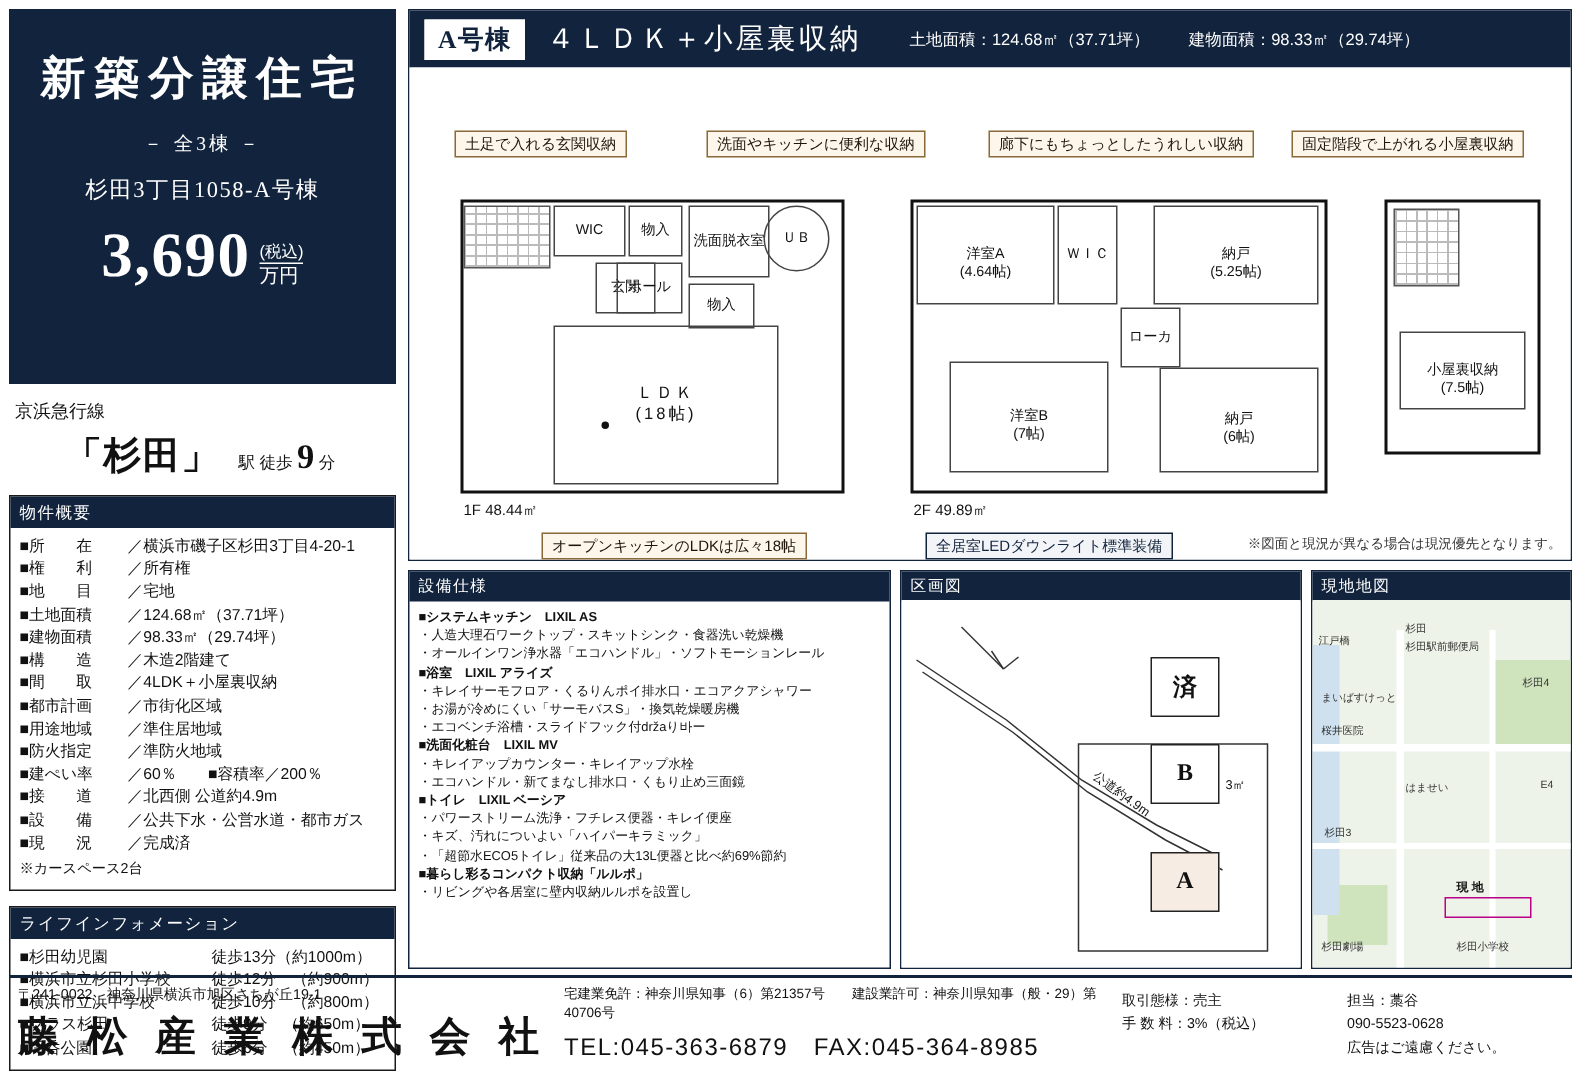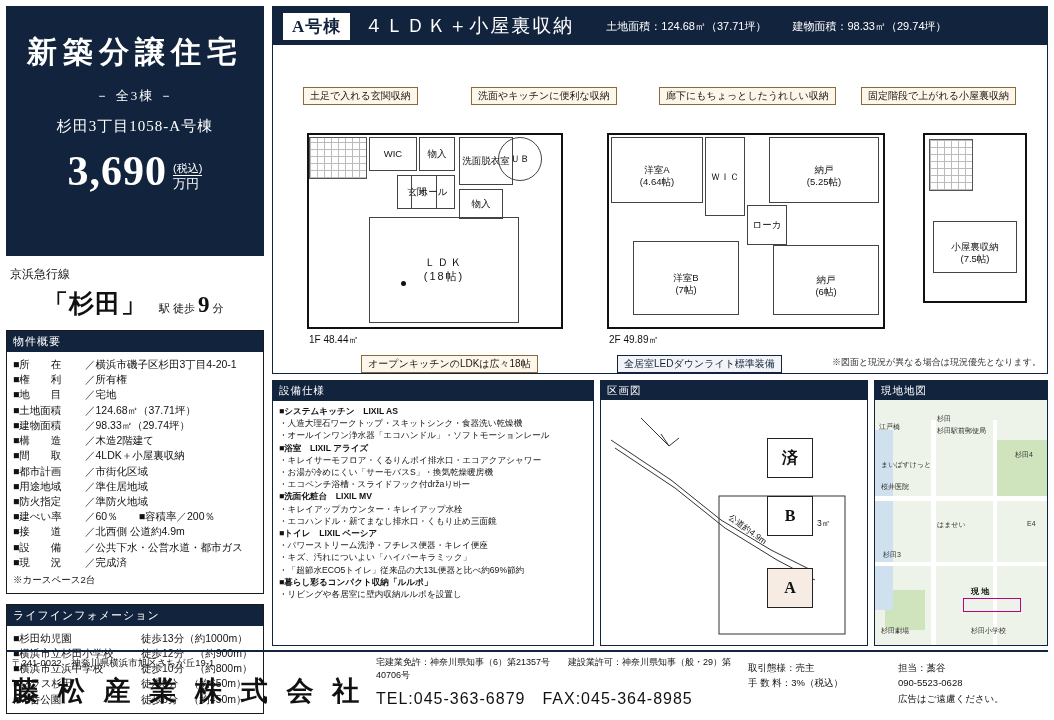--- a/index.html
+++ b/index.html
@@ -307,31 +307,31 @@
       <div class="callout" style="left:386px; top:42px;">廊下にもちょっとしたうれしい収納</div>
       <div class="callout" style="left:588px; top:42px;">固定階段で上がれる小屋裏収納</div>
       <div class="callout" style="left:88px; top:310px;">オープンキッチンのLDKは広々18帖</div>
       <div class="callout dark" style="left:344px; top:310px;">全居室LEDダウンライト標準装備</div>
 
       <div class="fp" style="left:34px; top:88px; width:256px; height:196px;"></div>
       <div class="hatch" style="left:36px; top:92px; width:58px; height:42px;"></div>
       <div class="rm" style="left:96px; top:92px; width:48px; height:34px;">WIC</div>
       <div class="rm" style="left:146px; top:92px; width:36px; height:34px;">物入</div>
       <div class="rm" style="left:186px; top:92px; width:54px; height:48px;">洗面脱衣室</div>
-      <div class="rm" style="left:225px; top:92px; width:44px; height:44px;border-radius:22px;">ＵＢ</div>
+      <div class="rm" style="left:236px; top:92px; width:44px; height:44px;border-radius:22px;">ＵＢ</div>
       <div class="rm" style="left:96px; top:130px; width:40px; height:34px;margin-left:28px;">玄関</div>
       <div class="rm" style="left:138px; top:130px; width:44px; height:34px;">ホール</div>
       <div class="rm" style="left:186px; top:144px; width:44px; height:30px;">物入</div>
       <div class="rm big" style="left:96px; top:172px; width:150px; height:106px;" style2="">ＬＤＫ<br>(18帖)</div>
       <div class="dot" style="left:128px; top:236px;"></div>
       <div class="floor-label" style="left:36px; top:288px;">1F 48.44㎡</div>
 
       <div class="fp" style="left:334px; top:88px; width:278px; height:196px;"></div>
       <div class="rm" style="left:338px; top:92px; width:92px; height:66px;"><br>        洋室A<br>(4.64帖)<br>      </div>
-      <div class="rm" style="left:432px; top:92px; width:40px; height:79px;">ＷＩＣ</div>
+      <div class="rm" style="left:432px; top:92px; width:40px; height:66px;">ＷＩＣ</div>
       <div class="rm" style="left:496px; top:92px; width:110px; height:66px;"><br>        納戸<br>(5.25帖)<br>      </div>
       <div class="rm" style="left:474px; top:160px; width:40px; height:40px;">ローカ</div>
       <div class="rm" style="left:360px; top:196px; width:106px; height:74px;"><br>        洋室B<br>(7帖)<br>      </div>
       <div class="rm" style="left:500px; top:200px; width:106px; height:70px;"><br>        納戸<br>(6帖)<br>      </div>
       <div class="floor-label" style="left:336px; top:288px;">2F 49.89㎡</div>
 
       <div class="fp" style="left:650px; top:88px; width:104px; height:170px;"></div>
       <div class="hatch" style="left:656px; top:94px; width:44px; height:52px;"></div>
       <div class="rm" style="left:660px; top:176px; width:84px; height:52px;"><br>        小屋裏収納<br>(7.5帖)<br>      </div>
 

